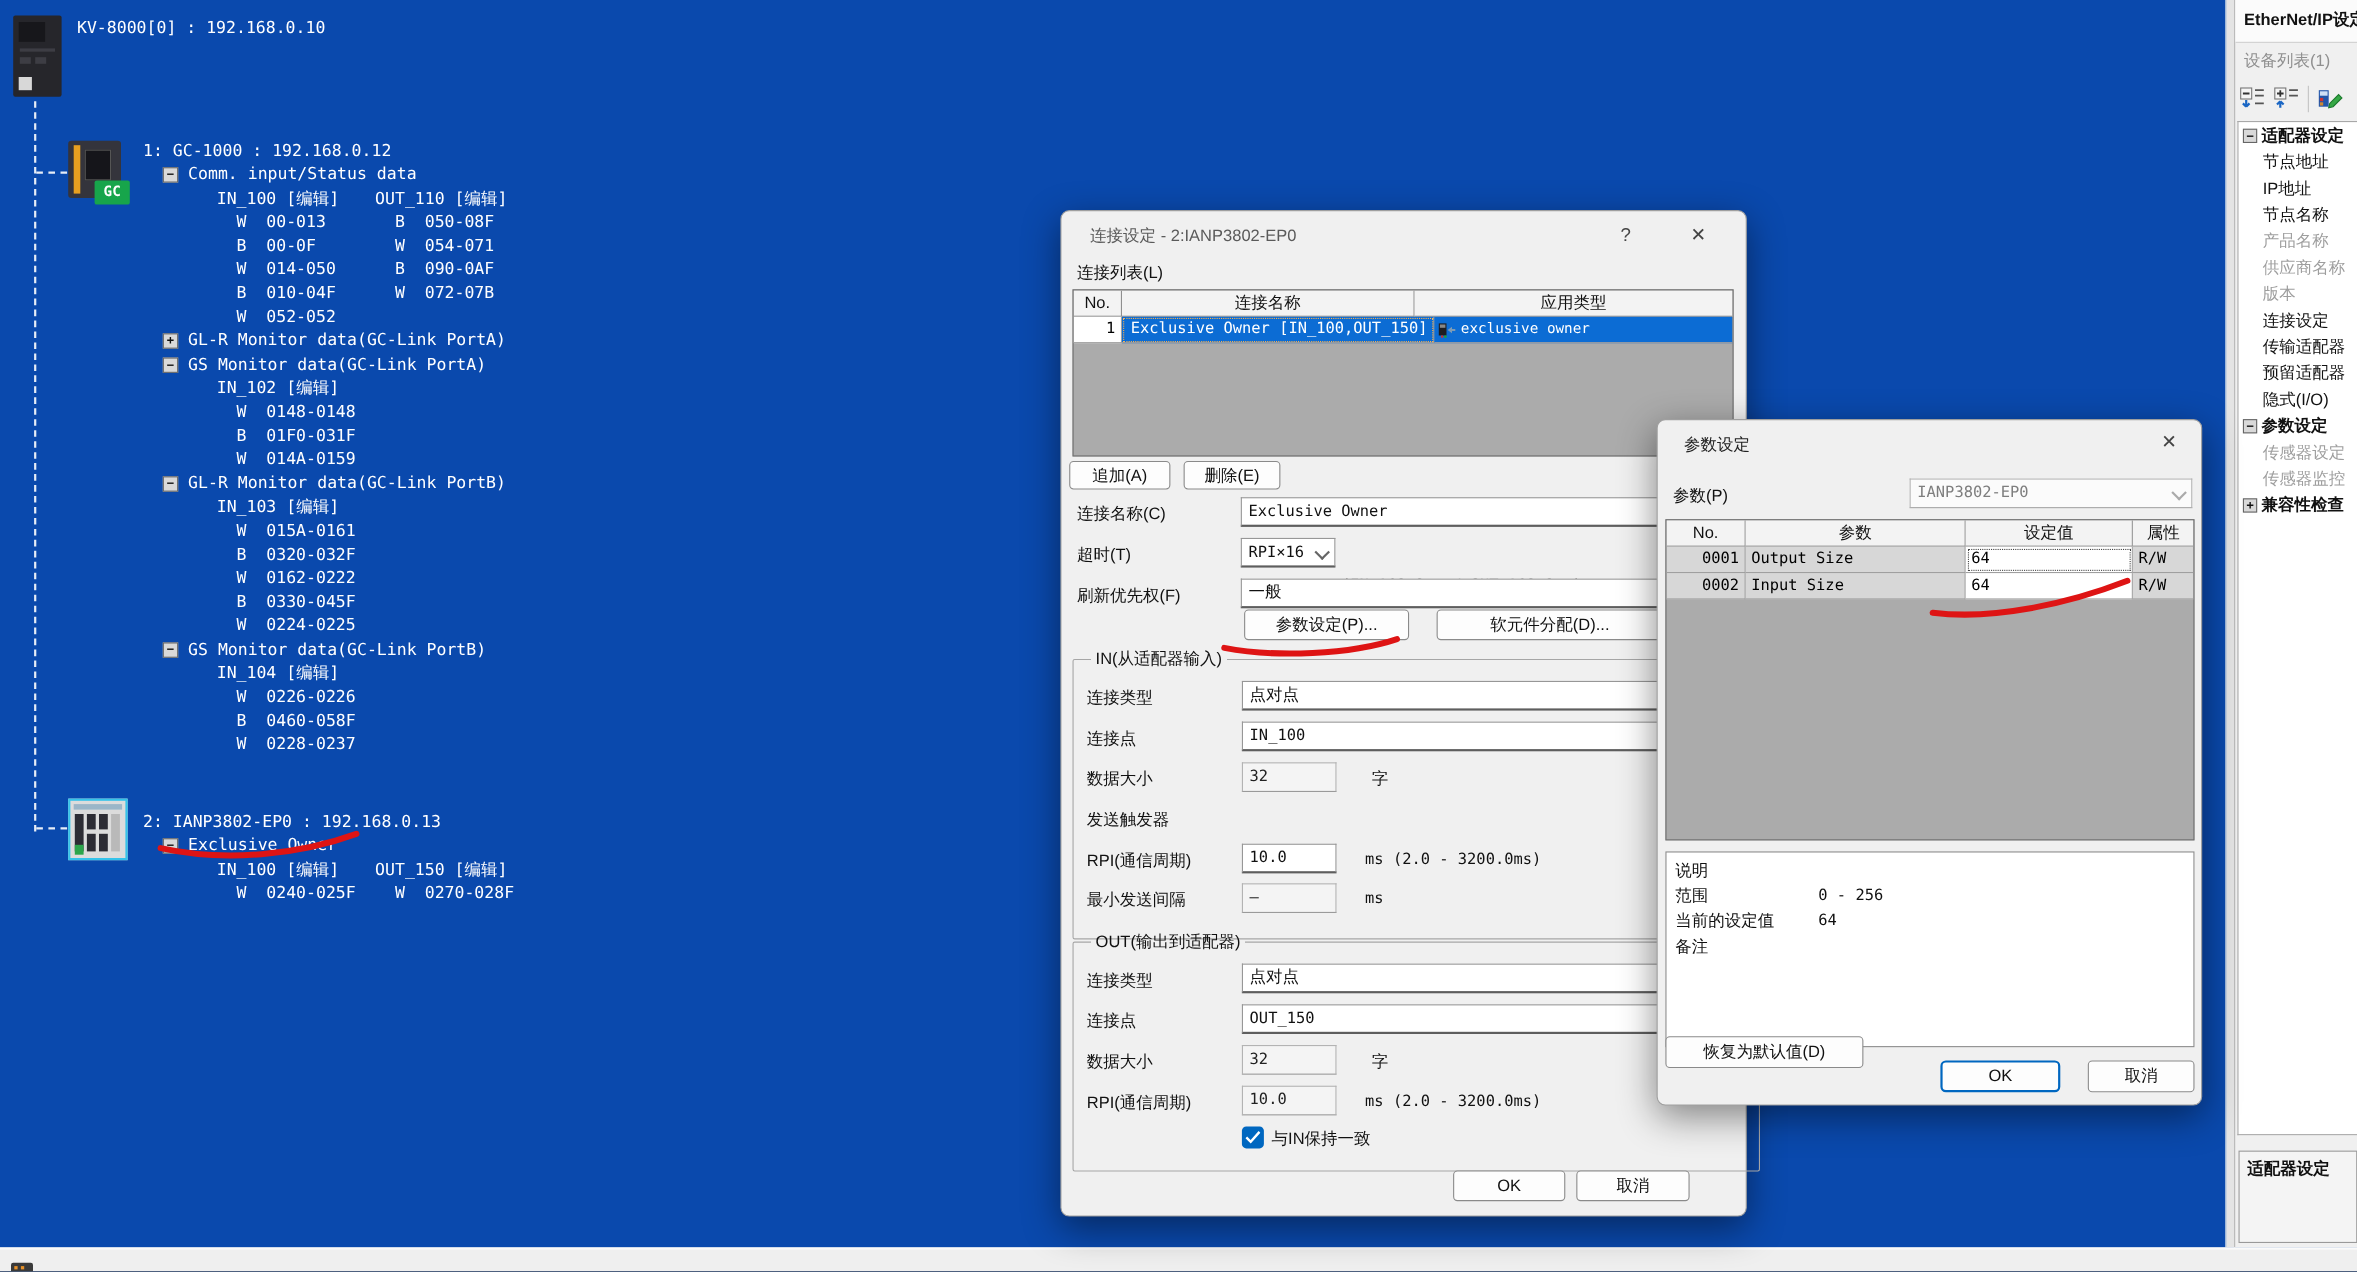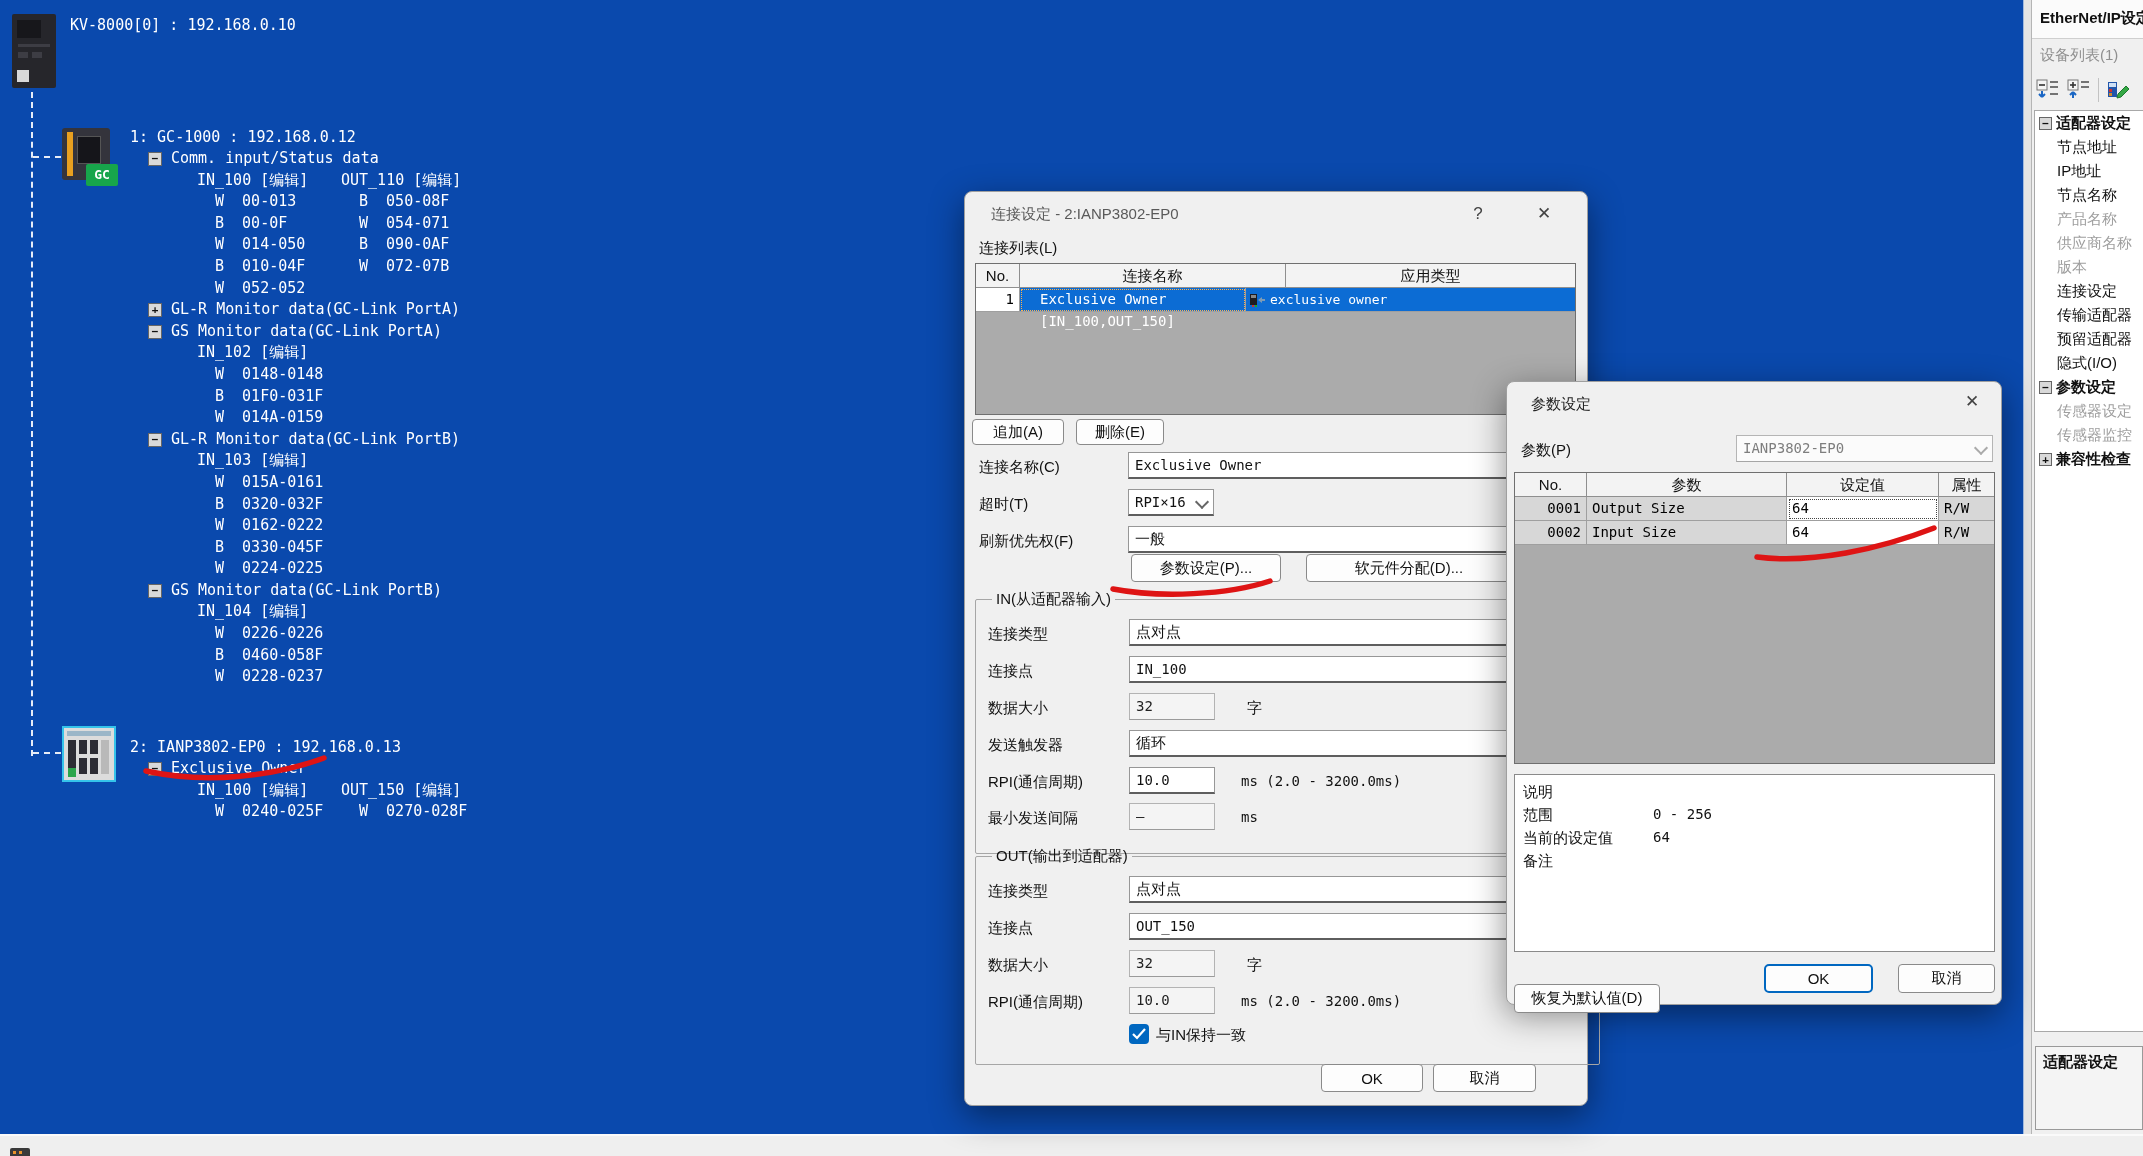--- a/index.html
+++ b/index.html
@@ -167,21 +167,21 @@
     <div class="lbl" style="left:14px;top:47px;">连接列表(L)</div>
 
     <div class="ltable" style="left:10px;top:71px;width:601px;height:152px;">
       <div class="lt-head">
         <div style="width:44px;">No.</div>
         <div style="width:266px;">连接名称</div>
         <div style="flex:1;border-right:none;">应用类型</div>
       </div>
       <div class="lt-row">
         <div style="width:44px;background:#fff;text-align:right;padding-right:5px;font:14px/22px 'DejaVu Sans Mono',monospace;">1</div>
-        <div style="width:226px;background:#0c6cd4;color:#fff;font:14px/22px 'DejaVu Sans Mono',monospace;padding-left:20px;outline:1px dotted #ffb24d;outline-offset:-2px;">Exclusive Owner [IN_100,OUT_150]</div>
+        <div style="width:284px;background:#0c6cd4;color:#fff;font:14px/22px 'DejaVu Sans Mono',monospace;padding-left:8px;outline:1px dotted #ffb24d;outline-offset:-2px;">Exclusive Owner [IN_100,OUT_150]</div>
         <div style="flex:1;background:#0c6cd4;color:#fff;font:13px/22px 'DejaVu Sans Mono',monospace;border-right:none;display:flex;align-items:center;gap:4px;padding-left:3px;">
           <svg width="17" height="16">
             <rect x="1" y="2" width="7" height="11" fill="#1d1d22"></rect>
               <rect x="2" y="3" width="5" height="3" fill="#888"></rect>
             <rect x="3" y="13" width="2" height="2" fill="#c33"></rect>
               <rect x="6" y="13" width="2" height="2" fill="#2a2"></rect>
             <path d="M9 8 l4 -3 v2 h3 v2 h-3 v2 z" fill="#7d9bb5"></path>
           </svg>
           <span>exclusive owner</span>
         </div>
@@ -210,21 +210,20 @@
     <fieldset class="grp" style="left:10px;top:398px;width:599px;height:246px;">
       <legend>IN(从适配器输入)</legend>
       <div class="lbl" style="left:12px;top:16px;">连接类型</div>
       <div class="box cn" style="left:153px;top:10px;width:448px;height:27px;">点对点</div>
       <div class="lbl" style="left:12px;top:53px;">连接点</div>
       <div class="box" style="left:153px;top:47px;width:448px;height:27px;">IN_100</div>
       <div class="lbl" style="left:12px;top:90px;">数据大小</div>
       <div class="box dis" style="left:153px;top:84px;width:86px;height:27px;">32</div>
       <div class="lbl" style="left:271px;top:90px;">字</div>
       <div class="lbl" style="left:12px;top:127px;">发送触发器</div>
-      <div class="box cn" style="left:153px;top:121px;width:448px;height:27px;">循环</div>
       <div class="lbl" style="left:12px;top:164px;">RPI(通信周期)</div>
       <div class="box" style="left:153px;top:158px;width:86px;height:27px;">10.0</div>
       <div class="lbl mono" style="left:265px;top:164px;font-size:14px;">ms  (2.0 - 3200.0ms)</div>
       <div class="lbl" style="left:12px;top:200px;">最小发送间隔</div>
       <div class="box dis" style="left:153px;top:194px;width:86px;height:27px;">—</div>
       <div class="lbl mono" style="left:265px;top:200px;font-size:14px;">ms</div>
     </fieldset>
 
     <fieldset class="grp" style="left:10px;top:655px;width:599px;height:200px;">
       <legend>OUT(输出到适配器)</legend>
@@ -294,21 +293,21 @@
             <span style="width: 130px;">当前的设定值</span>
             <span style="font-family: &quot;DejaVu Sans Mono&quot;, monospace; font-size: 14px;">64</span>
           </div>
           <div style="display: flex;">
             <span style="width: 130px;">备注</span>
             <span style="font-family: &quot;DejaVu Sans Mono&quot;, monospace; font-size: 14px;"></span>
           </div>
         </div>
     </div>
 
-    <button class="pbtn" style="left:7px;top:602px;width:146px;height:29px;">恢复为默认值(D)</button>
+    <button class="pbtn" style="left:7px;top:560px;width:180px;height:29px;">恢复为默认值(D)</button>
     <button class="pbtn" style="left:257px;top:582px;width:109px;height:29px;border:2px solid #0067c0;border-radius:5px;">OK</button>
     <button class="pbtn" style="left:391px;top:582px;width:97px;height:29px;">取消</button>
   </div>
 
   <div id="scrollstrip"></div>
   <div id="sidebar">
     <div id="sb-header">
       <span>EtherNet/IP设定</span>
     </div>
     <div id="sb-tab">设备列表(1)</div>

